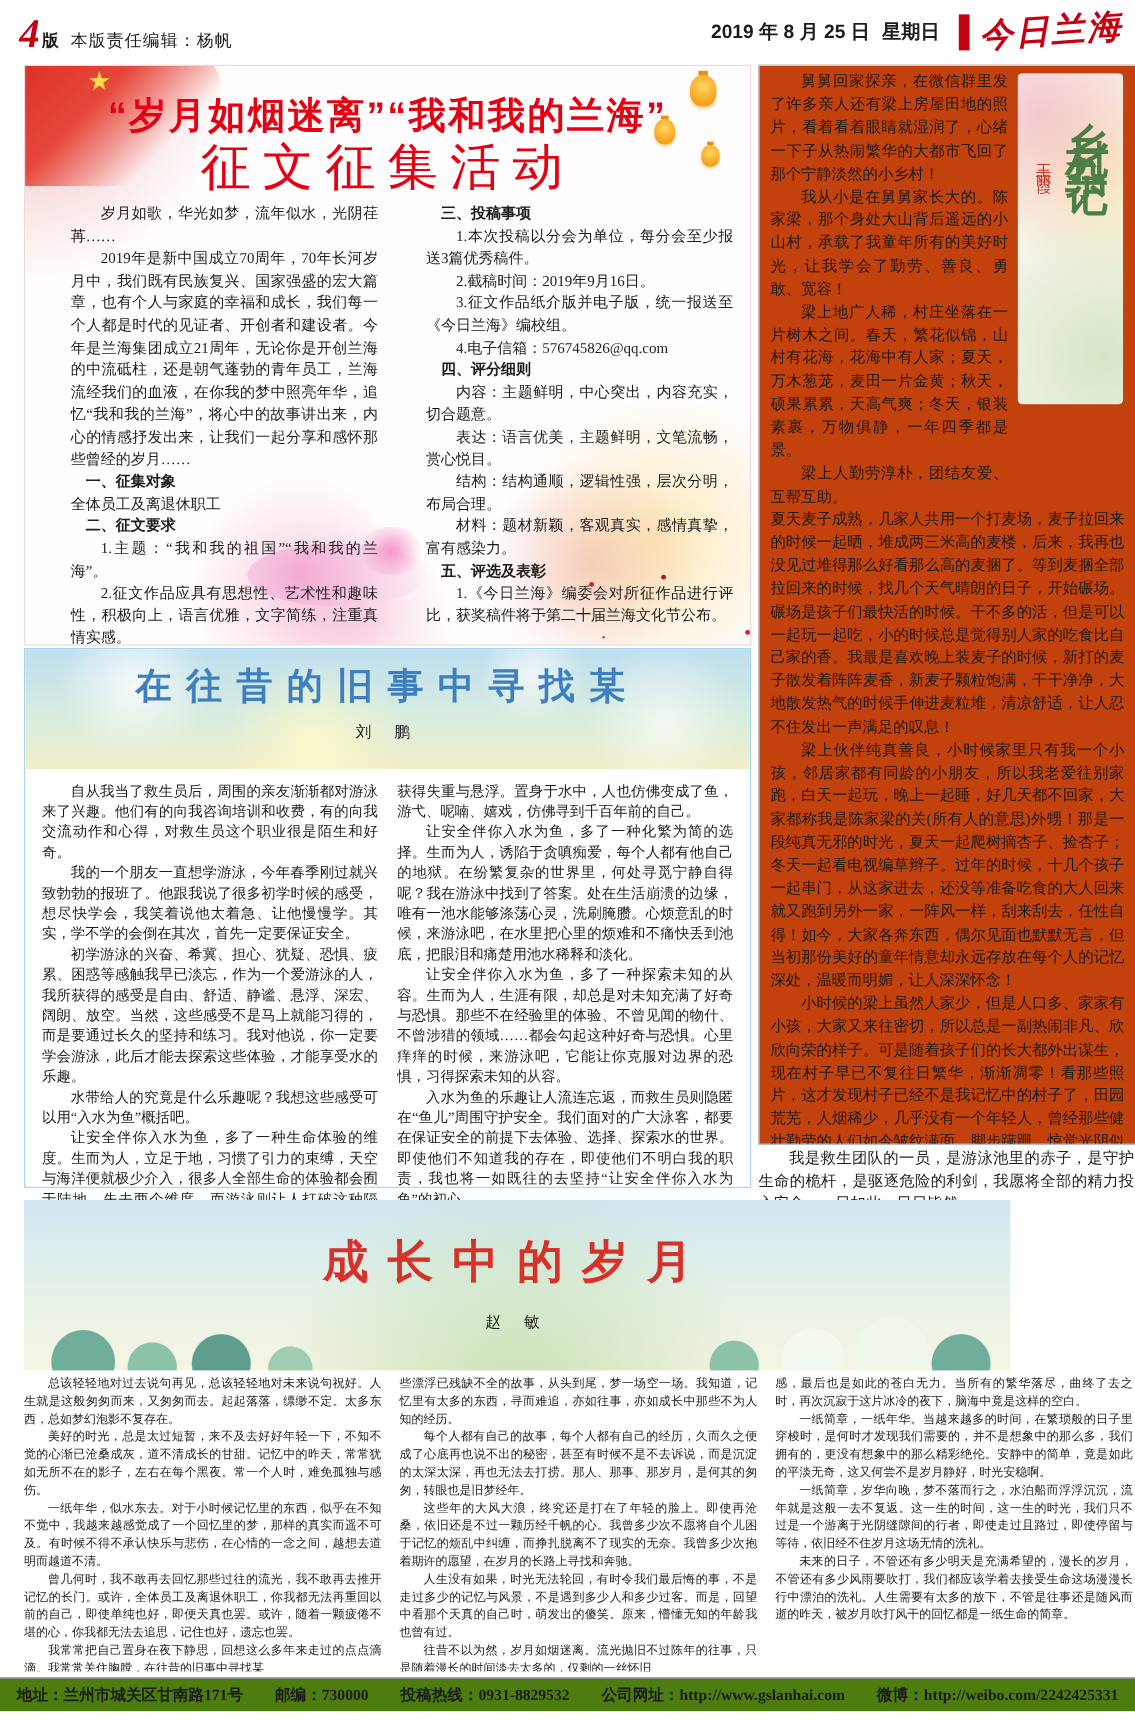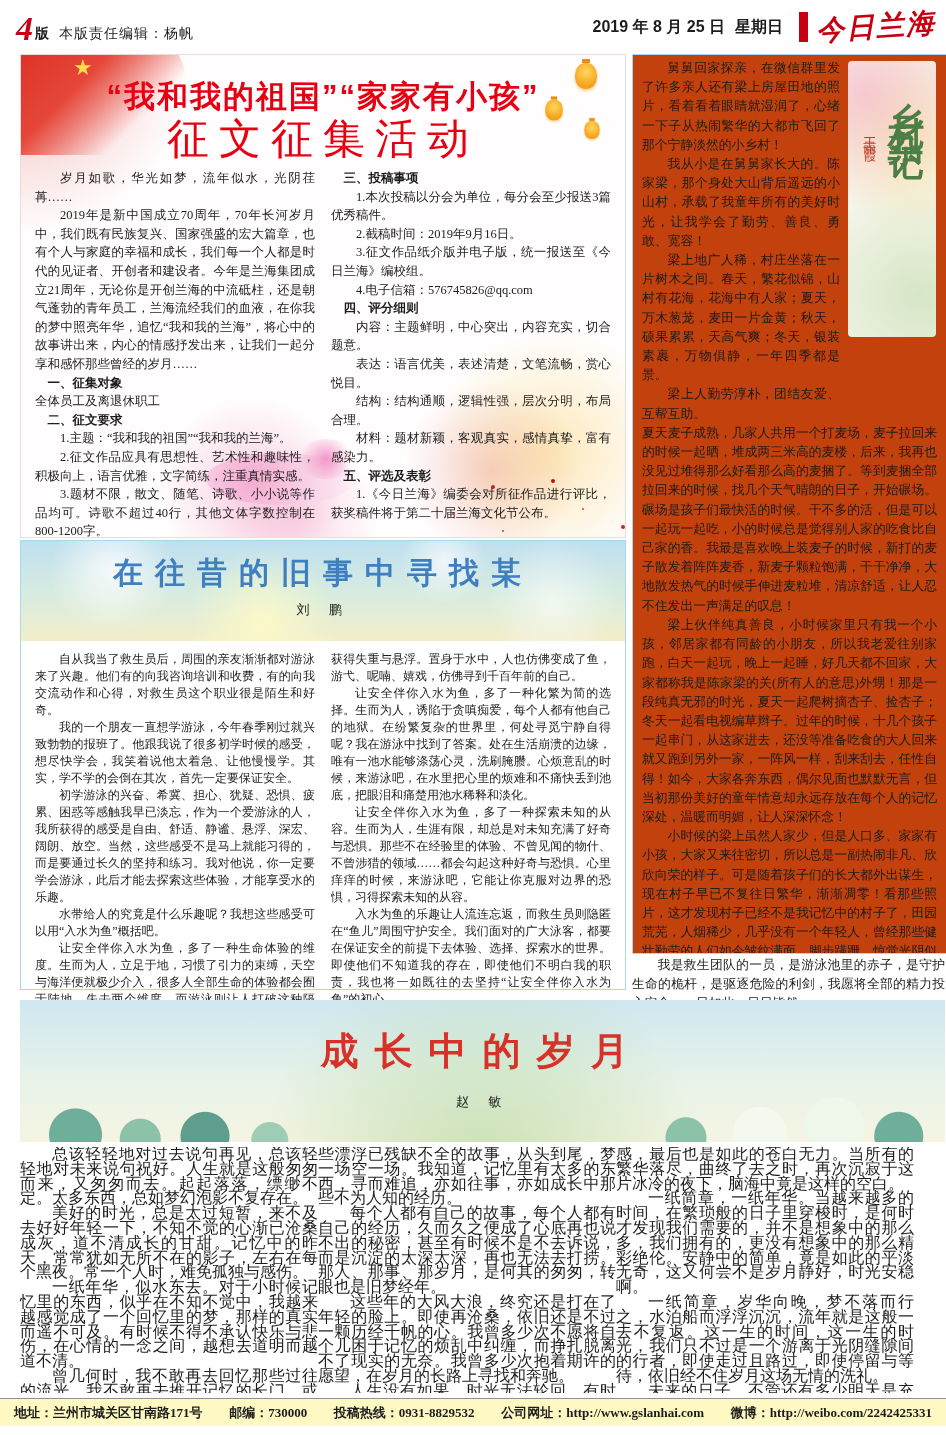--- a/index.html
+++ b/index.html
@@ -44,21 +44,21 @@
          background:radial-gradient(circle,#f28fc4,rgba(242,143,196,0) 70%);}
   .spatter{position:absolute;left:470px;top:430px;width:4px;height:4px;border-radius:50%;background:#c22;
            box-shadow:28px 10px 0 -1px #d33,60px -6px 0 0 #b11,90px 22px 0 -1px #d44,
                       -40px 26px 0 -1px #c33,130px 40px 0 0 #c22,10px 44px 0 -1px #d33,105px -18px 0 -2px #c33;}
   .t1{position:relative;margin-top:22px;text-align:center;color:#e60012;
       font-family:"Liberation Sans",sans-serif;font-weight:900;font-size:31px;line-height:40px;letter-spacing:2px;}
   .t1b{position:relative;text-align:center;color:#e60012;font-family:"Liberation Sans",sans-serif;
        font-weight:400;font-size:42px;line-height:44px;letter-spacing:10px;}
   .a1cols{position:relative;display:flex;gap:16px;padding:8px 14px 0 14px;
           font-size:12.5px;line-height:18.6px;}
-  .a1cols .col{width:286px;}
+  .a1cols .col{width:286px;margin-left:24px;}
   
   #art2{position:absolute;left:20px;top:540px;width:604px;height:448px;border:1px solid #a9d7ec;background:#fff;}
   .banner2{position:relative;width:100%;height:100px;overflow:hidden;background:
       radial-gradient(circle at 15% 30%, rgba(255,255,255,.8), rgba(255,255,255,0) 12%),
       radial-gradient(circle at 70% 20%, rgba(255,255,255,.7), rgba(255,255,255,0) 10%),
       radial-gradient(circle at 88% 60%, rgba(255,255,255,.6), rgba(255,255,255,0) 12%),
       radial-gradient(circle at 40% 80%, rgba(255,251,200,.8), rgba(255,251,200,0) 20%),
       linear-gradient(180deg,#bfdff0 0%,#d8ecdf 55%,#f3eec9 100%);}
   .t2{margin-top:14px;text-align:center;color:#3e7fc1;font-family:"Liberation Sans",sans-serif;
       font-weight:bold;font-size:30px;letter-spacing:12px;line-height:36px;}
@@ -78,39 +78,39 @@
           #f8f6ee;}
   .v-label-title{position:absolute;right:10px;top:12px;writing-mode:vertical-rl;
         font-size:36px;font-weight:bold;color:#4c7f46;letter-spacing:14px;line-height:40px;}
   .v-label-auth{position:absolute;left:12px;top:66px;writing-mode:vertical-rl;
         font-size:13px;color:#c03a2b;letter-spacing:6px;}
   .v-wide{padding:0 9px;}
   
   #art2close{position:absolute;left:632px;top:956px;width:313px;height:40px;
         font-size:12.8px;line-height:19.2px;}
   
-  #banner3{position:absolute;left:20px;top:1000px;width:925px;height:142px;overflow:hidden;background:
+  #banner3{position:absolute;left:20px;top:1000px;width:822px;height:142px;overflow:hidden;background:
       radial-gradient(circle at 6% 95%, #6fae9b 0 26px, rgba(111,174,155,0) 27px),
       radial-gradient(circle at 13% 98%, #8cc3a8 0 20px, rgba(140,195,168,0) 21px),
       radial-gradient(circle at 20% 96%, #5f9e8f 0 24px, rgba(95,158,143,0) 25px),
       radial-gradient(circle at 27% 99%, #9fcdb4 0 18px, rgba(159,205,180,0) 19px),
       radial-gradient(circle at 72% 97%, #8cc3a8 0 20px, rgba(140,195,168,0) 21px),
       radial-gradient(circle at 80% 94%, #f4f9f0 0 26px, rgba(244,249,240,0) 27px),
       radial-gradient(circle at 88% 90%, #eef7ea 0 30px, rgba(238,247,234,0) 31px),
       radial-gradient(circle at 95% 96%, #6fae9b 0 24px, rgba(111,174,155,0) 25px),
       radial-gradient(circle at 50% 120%, rgba(190,220,170,.8), rgba(190,220,170,0) 45%),
       linear-gradient(180deg,#cfe7f1 0%,#e9f3e8 60%,#f6f4e2 100%);}
   .t3{margin-top:26px;text-align:center;color:#d6322a;font-weight:900;font-size:38px;
       letter-spacing:16px;font-family:"Liberation Sans",sans-serif;}
   .auth3{text-align:center;font-size:13px;letter-spacing:8px;margin-top:16px;color:#222;}
-  #a3cols{position:absolute;left:20px;top:1147px;width:925px;height:246px;display:flex;
-      font-size:16px;line-height:14.8px;overflow:hidden;}
+  #a3cols{position:absolute;left:20px;top:1147px;width:925px;height:246px;display:flex;gap:15px;
+      font-size:10px;line-height:14.8px;overflow:hidden;}
   #a3cols .col{width:298px;}
   
-  #ftr{position:absolute;left:0;top:1398px;width:946px;height:28px;background:#fef9c3;
+  #ftr{position:absolute;left:0;top:1398px;width:946px;height:28px;background:#4d7c0f;
        border-top:1px solid #8f8f8f;display:flex;align-items:center;justify-content:space-between;
        padding:0 14px;box-sizing:border-box;font-size:13px;font-weight:bold;}
 </style>
 </head>
 <body>
 
 <div id="page">
 
   <div id="hdr">
     <div class="hdr-left">
@@ -129,42 +129,42 @@
   <div id="art1">
     <div class="flag">
       <span class="star">★</span>
 
     </div>
     <div class="lantern l1"></div>
     <div class="lantern l2"></div>
     <div class="lantern l3"></div>
     <div class="cloud"></div>
     <div class="spatter"></div>
-    <div class="t1">“我和我的祖国”“家家有小孩”</div>
+    <div class="t1">“岁月如烟迷离”“我和我的兰海”</div>
     <div class="t1b">征文征集活动</div>
     <div class="a1cols">
       <div class="col">
           <p class="para">岁月如歌，华光如梦，流年似水，光阴荏苒……</p>
           <p class="para">2019年是新中国成立70周年，70年长河岁月中，我们既有民族复兴、国家强盛的宏大篇章，也有个人与家庭的幸福和成长，我们每一个人都是时代的见证者、开创者和建设者。今年是兰海集团成立21周年，无论你是开创兰海的中流砥柱，还是朝气蓬勃的青年员工，兰海流经我们的血液，在你我的梦中照亮年华，追忆“我和我的兰海”，将心中的故事讲出来，内心的情感抒发出来，让我们一起分享和感怀那些曾经的岁月……</p>
           <p class="para h">一、征集对象</p>
           <p class="para cont">全体员工及离退休职工</p>
           <p class="para h">二、征文要求</p>
           <p class="para">1.主题：“我和我的祖国”“我和我的兰海”。</p>
           <p class="para">2.征文作品应具有思想性、艺术性和趣味性，积极向上，语言优雅，文字简练，注重真情实感。</p>
           <p class="para">3.题材不限，散文、随笔、诗歌、小小说等作品均可。诗歌不超过40行，其他文体字数控制在800-1200字。</p>
         </div>
       <div class="col">
           <p class="para h">三、投稿事项</p>
           <p class="para">1.本次投稿以分会为单位，每分会至少报送3篇优秀稿件。</p>
           <p class="para">2.截稿时间：2019年9月16日。</p>
           <p class="para">3.征文作品纸介版并电子版，统一报送至《今日兰海》编校组。</p>
           <p class="para">4.电子信箱：576745826@qq.com</p>
           <p class="para h">四、评分细则</p>
           <p class="para">内容：主题鲜明，中心突出，内容充实，切合题意。</p>
-          <p class="para">表达：语言优美，表述清楚，文笔流畅，赏心悦目。</p>
+          <p class="para">表达：语言优美，主题鲜明，文笔流畅，赏心悦目。</p>
           <p class="para">结构：结构通顺，逻辑性强，层次分明，布局合理。</p>
           <p class="para">材料：题材新颖，客观真实，感情真挚，富有感染力。</p>
           <p class="para h">五、评选及表彰</p>
           <p class="para">1.《今日兰海》编委会对所征作品进行评比，获奖稿件将于第二十届兰海文化节公布。</p>
         </div>
     </div>
   </div>
 
   <div id="art2">
     <div class="banner2">

